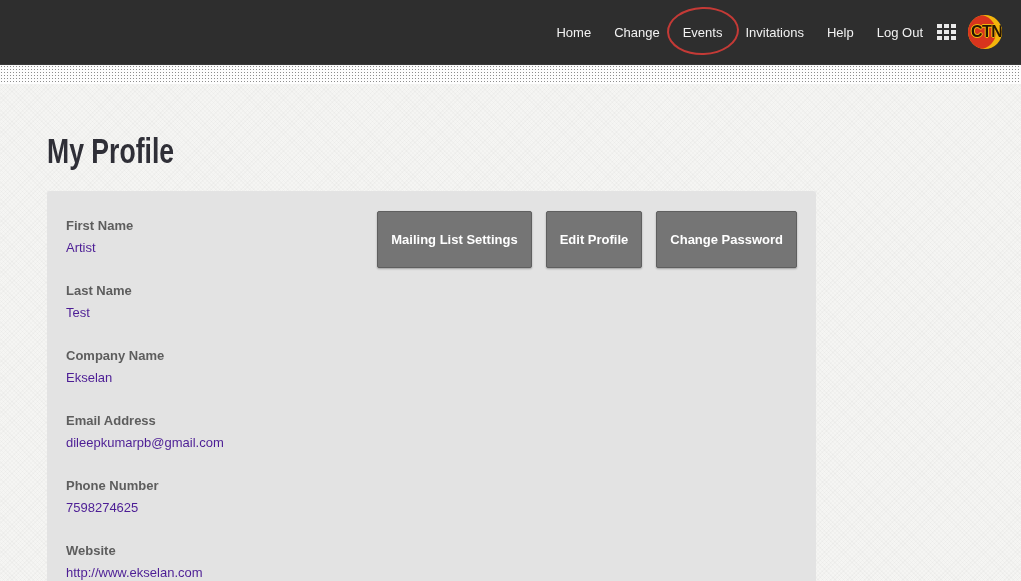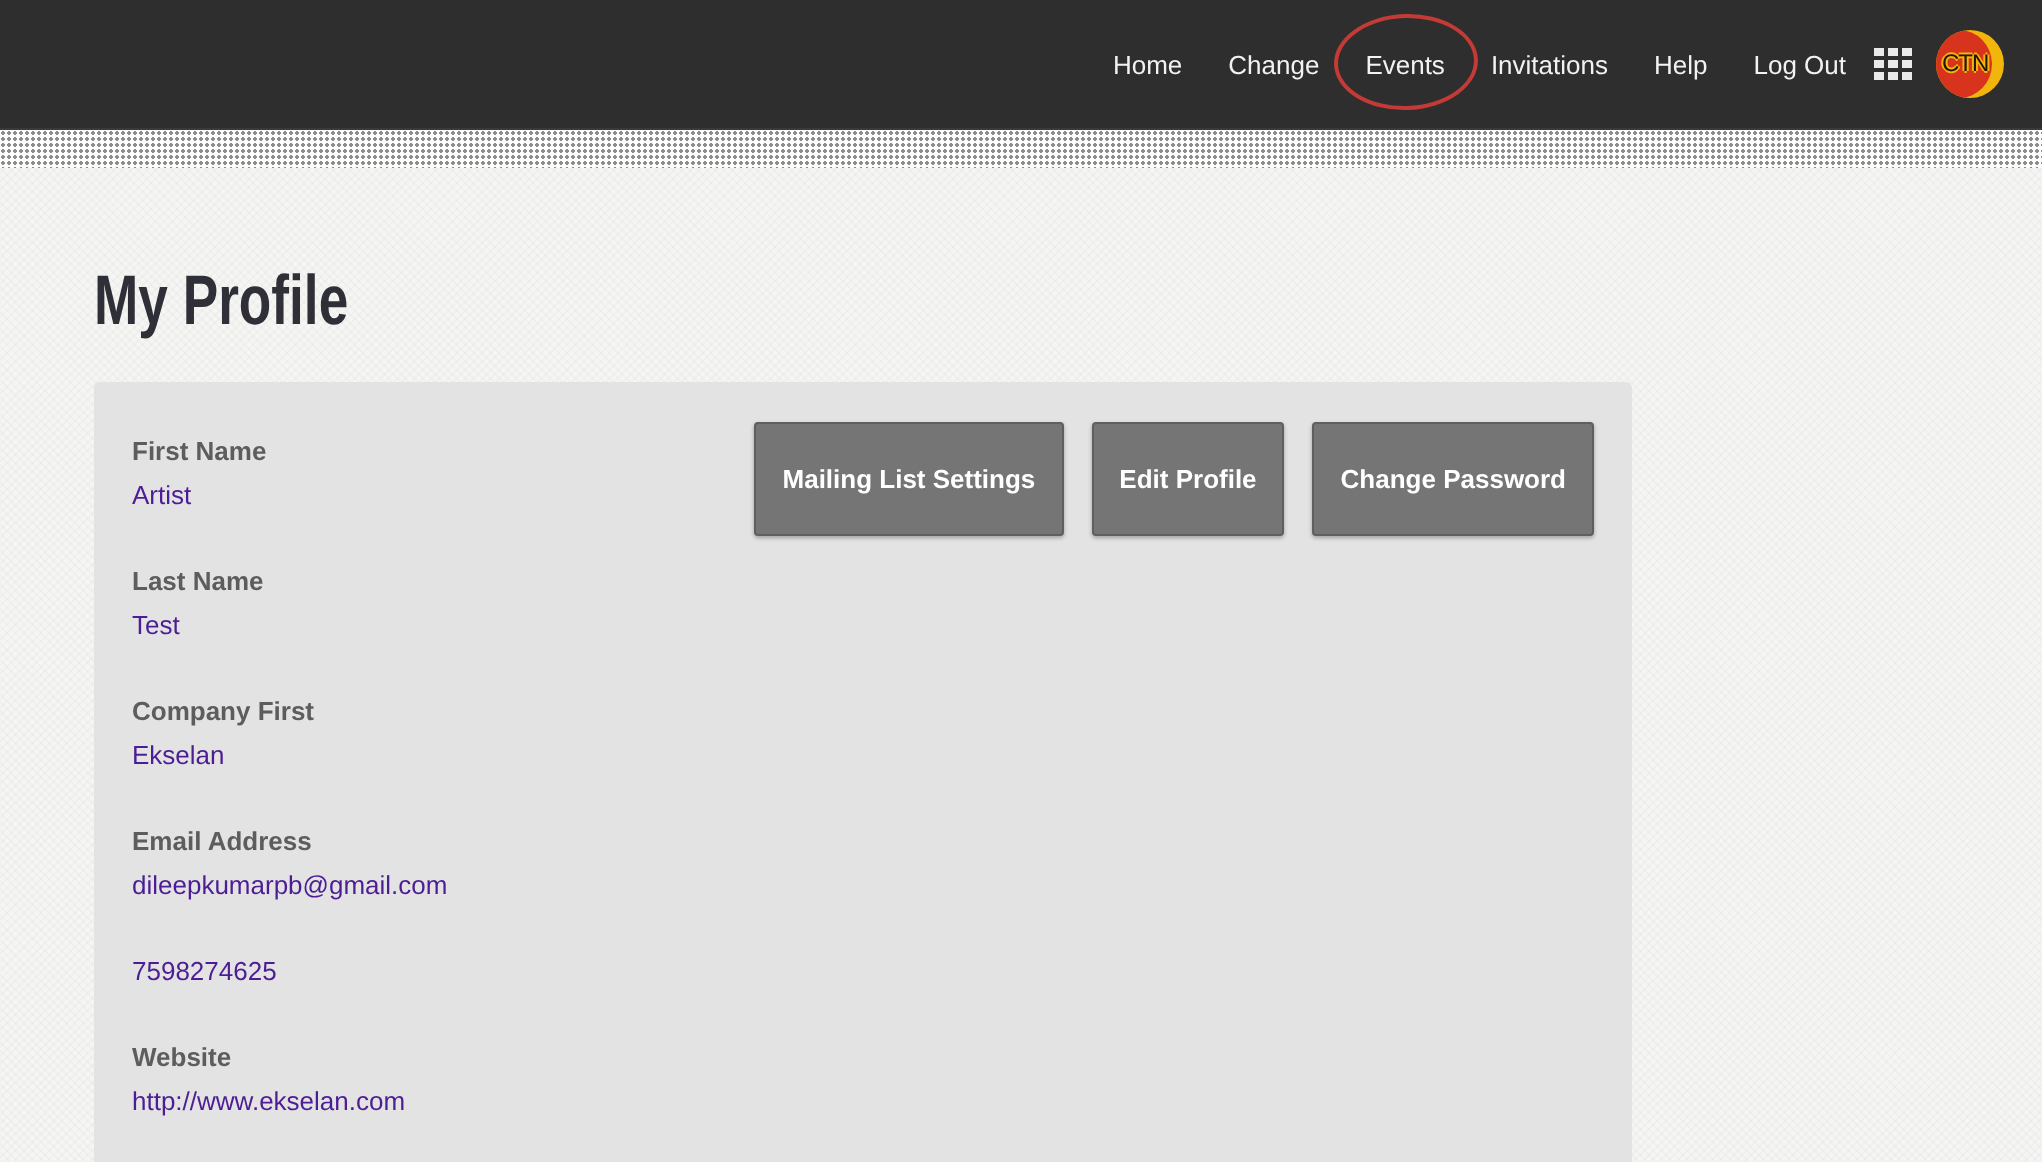--- a/index.html
+++ b/index.html
@@ -42,21 +42,21 @@
     background: #f2b50c; position: relative; overflow: hidden;
     flex: 0 0 auto; cursor: pointer;
   }
   .logo-red {
     position: absolute; left: -5px; top: 0;
     width: 33px; height: 34px; border-radius: 50%;
     background: #d8341d;
   }
   .logo-text {
     position: absolute; left: 3px; top: 50%; transform: translateY(-52%);
-    font-weight: normal; font-size: 12px; letter-spacing: -0.5px;
+    font-weight: bold; font-size: 16px; letter-spacing: -0.5px;
     color: #241603;
     text-shadow: 1px 0 0 #f2b50c, -1px 0 0 #f2b50c, 0 1px 0 #f2b50c, 0 -1px 0 #f2b50c;
   }
 
   
   .halftone-strip {
     height: 20px;
     border-top: 1px solid #3a3a3a;
     background-color: #fdfdfd;
     background-image: radial-gradient(circle, #8d8d8d 0.8px, transparent 1px);
@@ -147,28 +147,29 @@
     <div class="fields">
       <div class="field">
         <div class="field-label">First Name</div>
         <div class="field-value">Artist</div>
       </div>
       <div class="field">
         <div class="field-label">Last Name</div>
         <div class="field-value">Test</div>
       </div>
       <div class="field">
-        <div class="field-label">Company First</div>
+        <div class="field-label">Company Name</div>
         <div class="field-value">Ekselan</div>
       </div>
       <div class="field">
         <div class="field-label">Email Address</div>
         <div class="field-value">dileepkumarpb@gmail.com</div>
       </div>
       <div class="field">
+        <div class="field-label">Phone Number</div>
         <div class="field-value">7598274625</div>
       </div>
       <div class="field">
         <div class="field-label">Website</div>
         <div class="field-value">http://www.ekselan.com</div>
       </div>
     </div>
   </div>
 </div>
 

